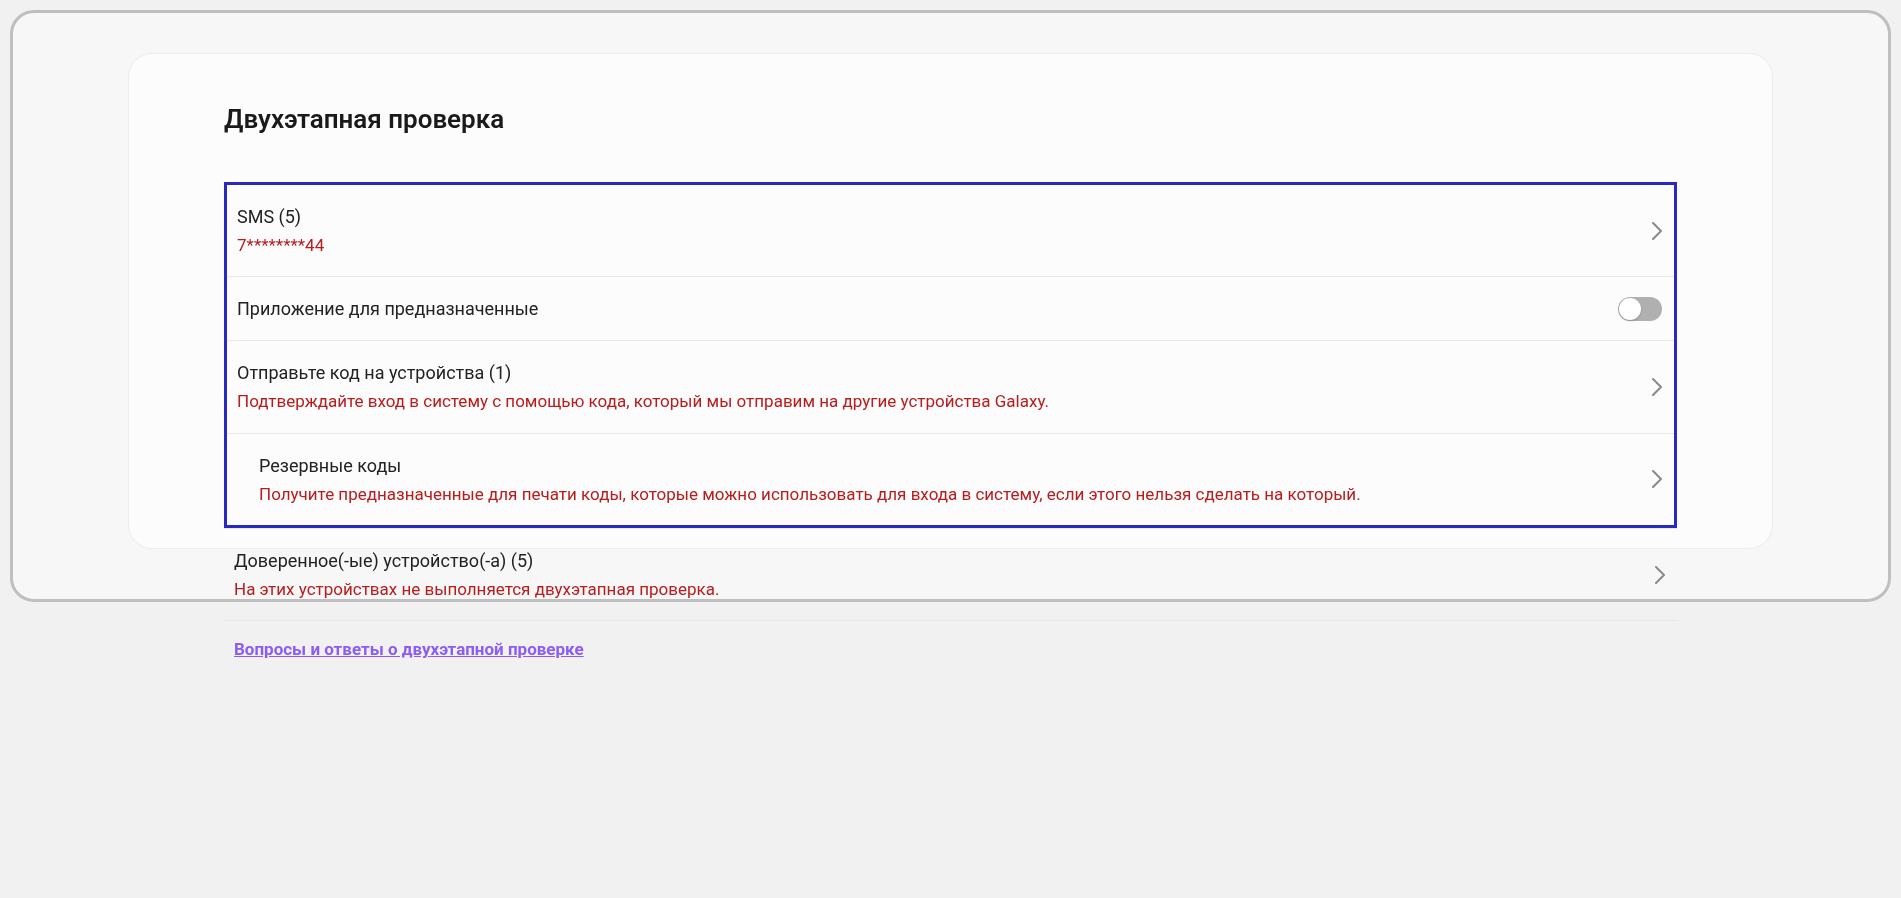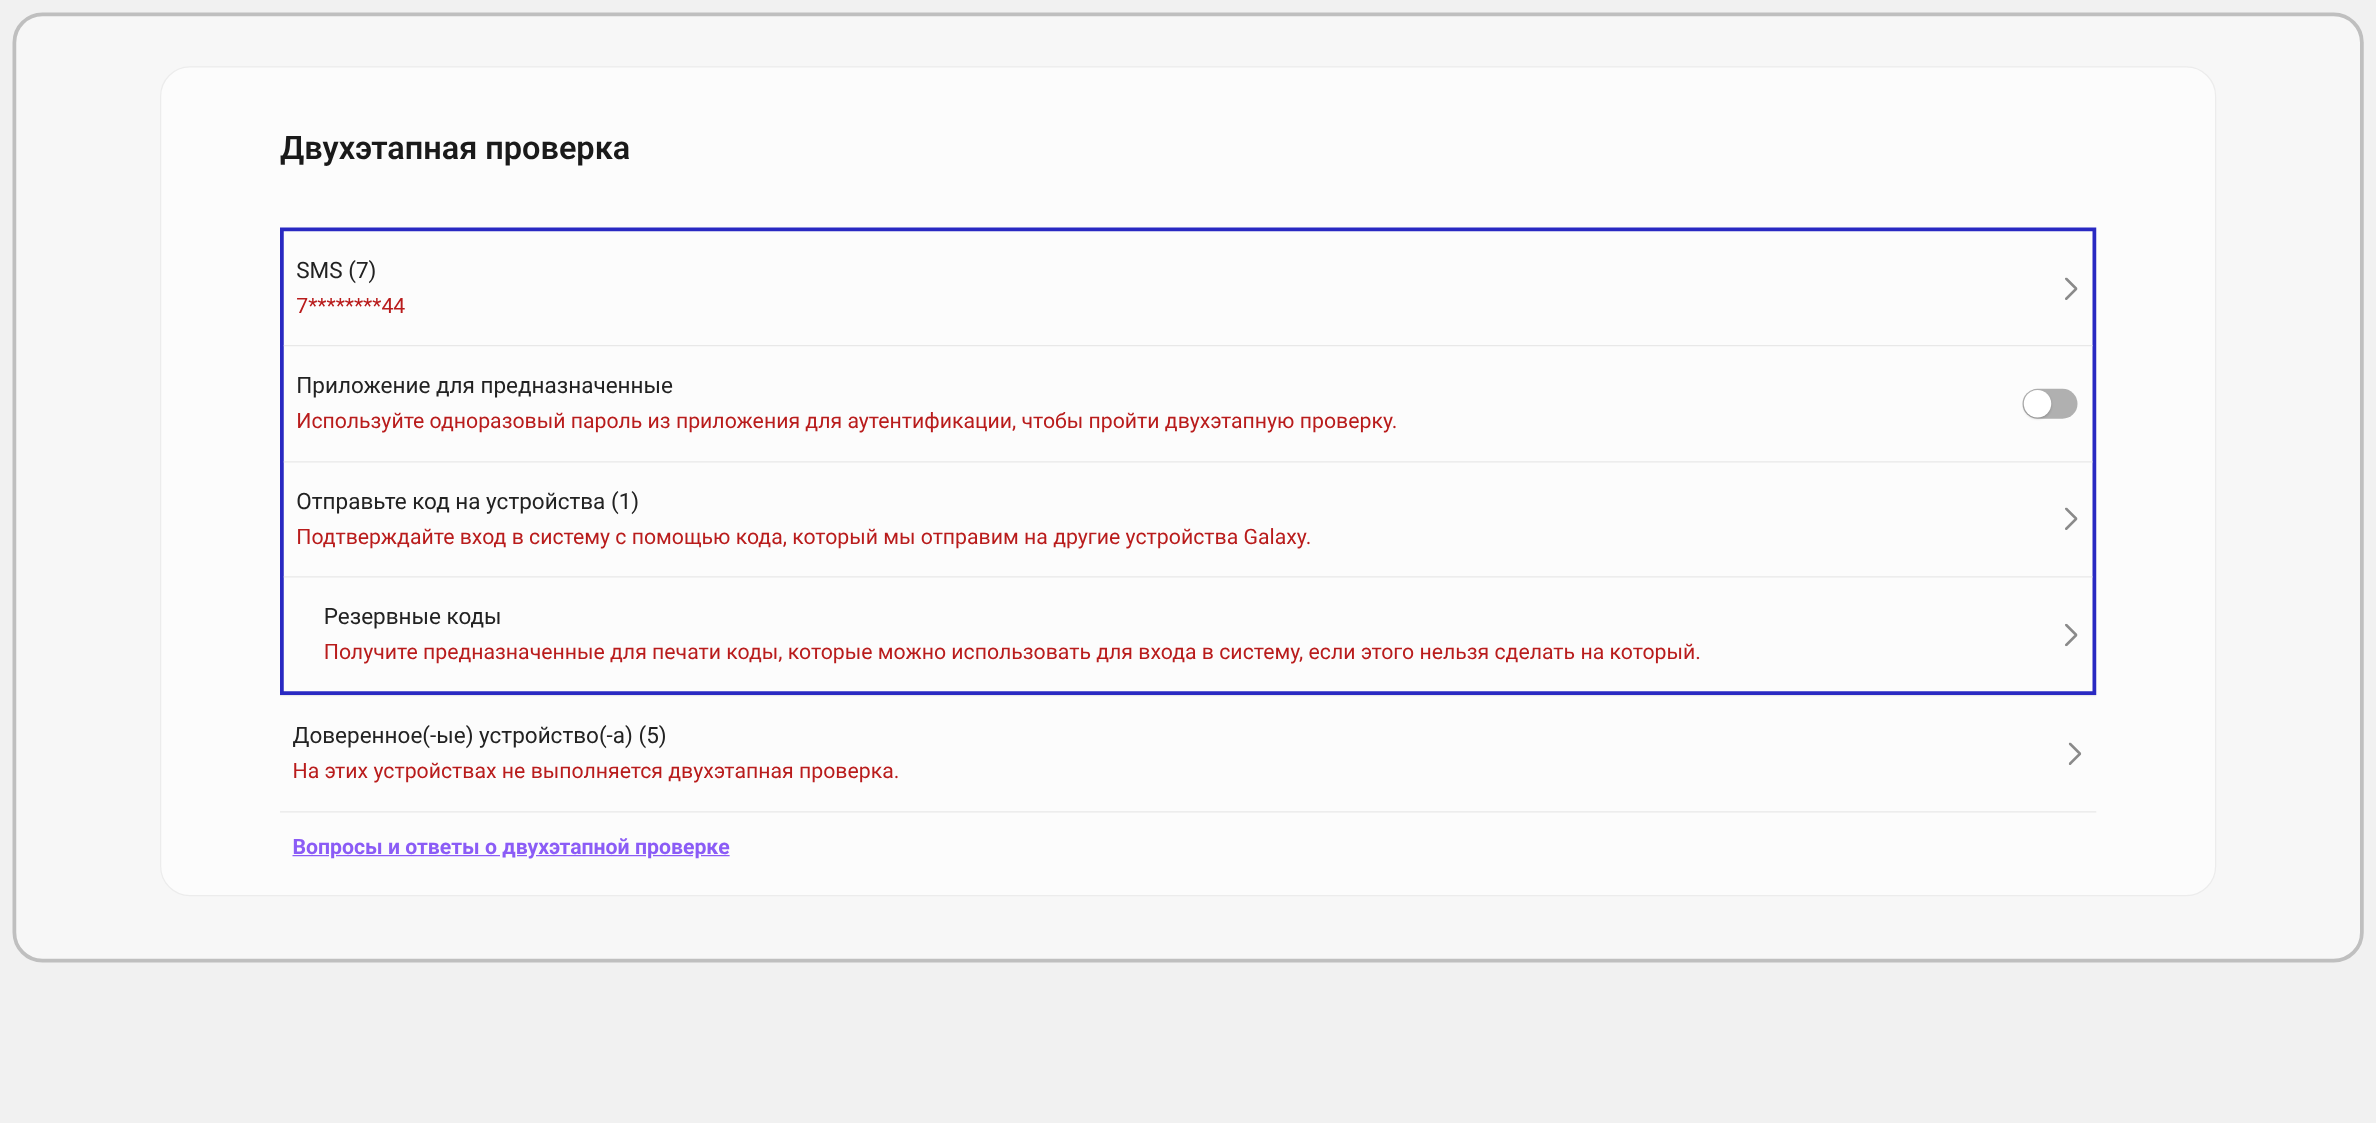--- a/index.html
+++ b/index.html
@@ -12,21 +12,21 @@
       background: #f1f1f1;
       width: 1901px;
       height: 898px;
       padding: 10px;
     }
     .outer-frame {
       border: 3px solid #bfbfbf;
       border-radius: 24px;
       background: #f7f7f7;
       padding: 40px 115px 50px 115px;
-      height: 760px;
+      height: 592px;
     }
     .card {
       background: #fcfcfc;
       border: 1px solid #ececec;
       border-radius: 24px;
       padding: 50px 95px 60px 95px;
       height: 100%;
     }
     .page-title {
       font-size: 26px;
@@ -123,34 +123,33 @@
 <body>
 
 <div class="outer-frame">
   <div class="card">
     <h1 class="page-title">Двухэтапная проверка</h1>
 
     <div class="highlight-box">
 
       <div class="setting-row">
         <div class="row-text">
-          <div class="row-title">SMS (7)</div>
+          <div class="row-title">SMS (5)</div>
           <div class="row-subtitle">7********44</div>
         </div>
         <span class="chevron">
           <svg viewBox="0 0 10 18" fill="none">
               <path d="M1 1 L9 9 L1 17" stroke="#8a8a8a" stroke-width="2" stroke-linecap="round" stroke-linejoin="round"></path>
             </svg>
         </span>
       </div>
 
       <div class="setting-row">
         <div class="row-text">
           <div class="row-title">Приложение для предназначенные</div>
-          <div class="row-subtitle">Используйте одноразовый пароль из приложения для аутентификации, чтобы пройти двухэтапную проверку.</div>
         </div>
         <div class="toggle">
           <div class="toggle-knob"></div>
         </div>
       </div>
 
       <div class="setting-row">
         <div class="row-text">
           <div class="row-title">Отправьте код на устройства (1)</div>
           <div class="row-subtitle">Подтверждайте вход в систему с помощью кода, который мы отправим на другие устройства Galaxy.</div>

